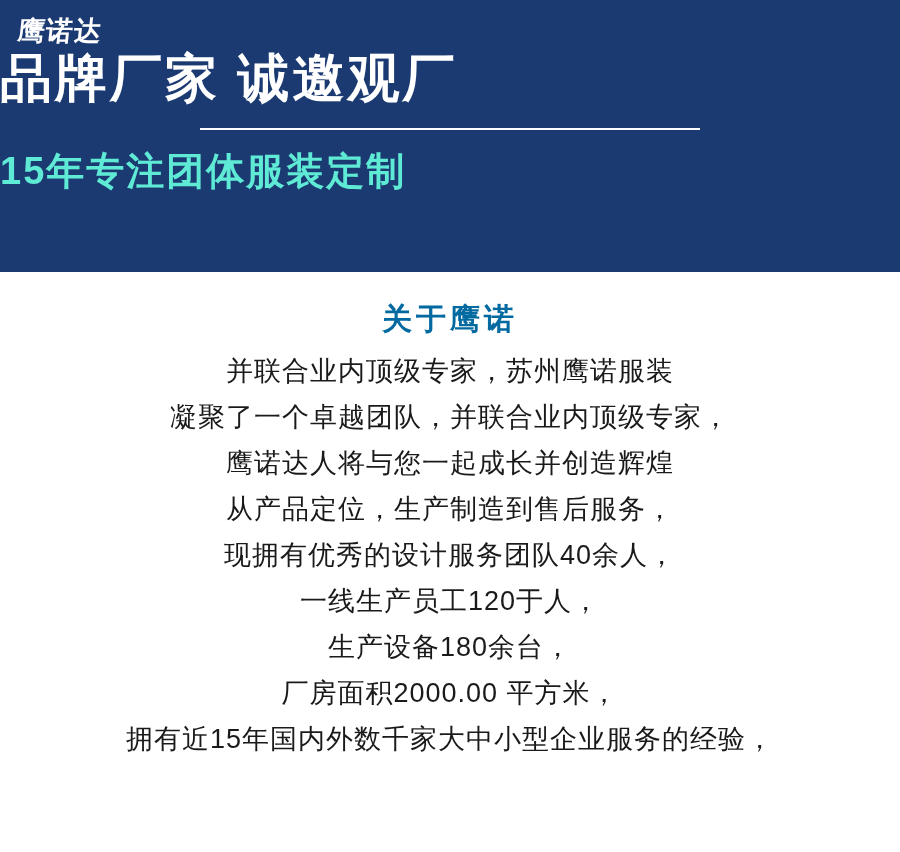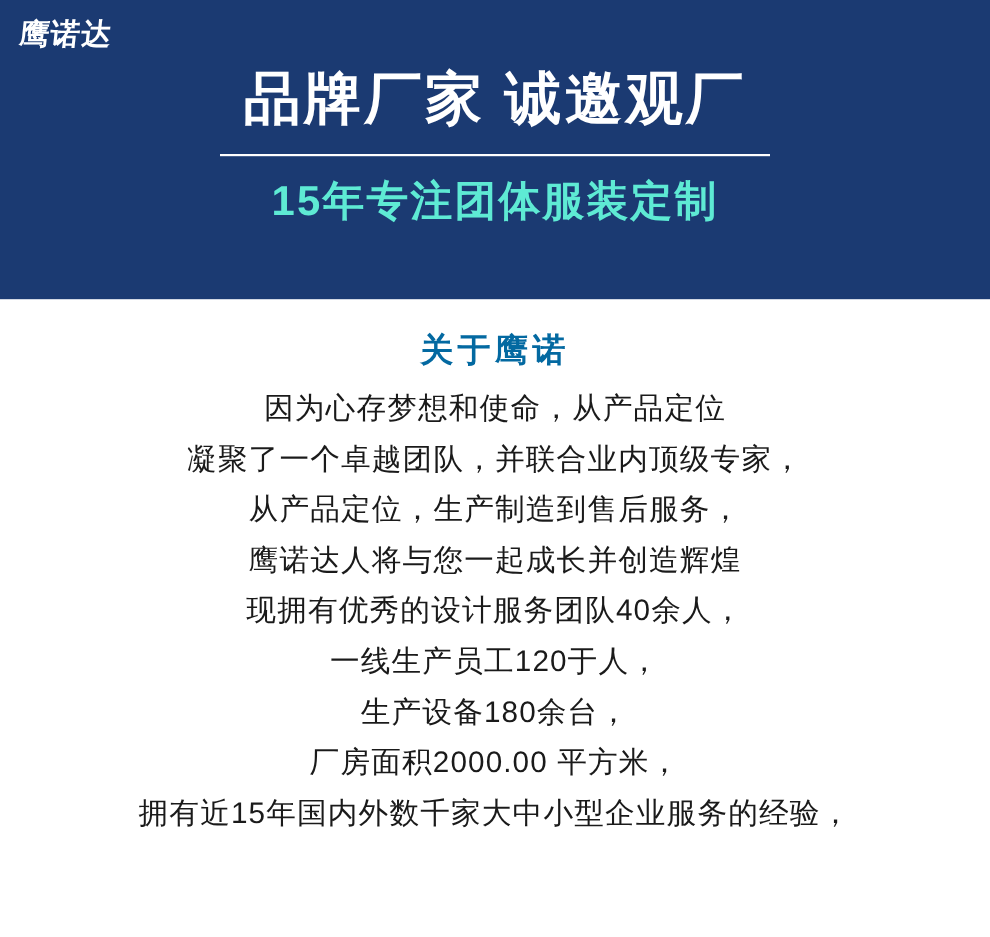--- a/index.html
+++ b/index.html
@@ -43,22 +43,22 @@
     letter-spacing: 1px;
     line-height: 34px;
     white-space: nowrap;
     transform: skewX(-6deg);
     display: block;
   }
   .banner-center {
     position: absolute;
     left: 0;
     right: 0;
-    top: 56px;
-    text-align: center;
+    top: 44px;
+    text-align: left;
   }
   .banner-title {
     color: #ffffff;
     font-size: 52px;
     font-weight: bold;
     letter-spacing: 3px;
     line-height: 68px;
     font-family: "Liberation Sans", sans-serif;
     margin: 0;
     padding: 0;
@@ -119,24 +119,24 @@
       <div class="banner-title">品牌厂家  诚邀观厂</div>
       <div class="banner-rule"></div>
       <div class="banner-sub">15年专注团体服装定制</div>
     </div>
 
   </div>
 
   <div class="content">
     <div class="section-title">关于鹰诺</div>
 
-    <div class="para-line">因为心存梦想和使命，从产品定位</div>
+    <div class="para-line">并联合业内顶级专家，苏州鹰诺服装</div>
     <div class="para-line">凝聚了一个卓越团队，并联合业内顶级专家，</div>
+    <div class="para-line">鹰诺达人将与您一起成长并创造辉煌</div>
     <div class="para-line">从产品定位，生产制造到售后服务，</div>
-    <div class="para-line">鹰诺达人将与您一起成长并创造辉煌</div>
     <div class="para-line">现拥有优秀的设计服务团队40余人，</div>
     <div class="para-line">一线生产员工120于人，</div>
     <div class="para-line">生产设备180余台，</div>
     <div class="para-line">厂房面积2000.00 平方米，</div>
     <div class="para-line">拥有近15年国内外数千家大中小型企业服务的经验，</div>
 
   </div>
 
 </div>
 

